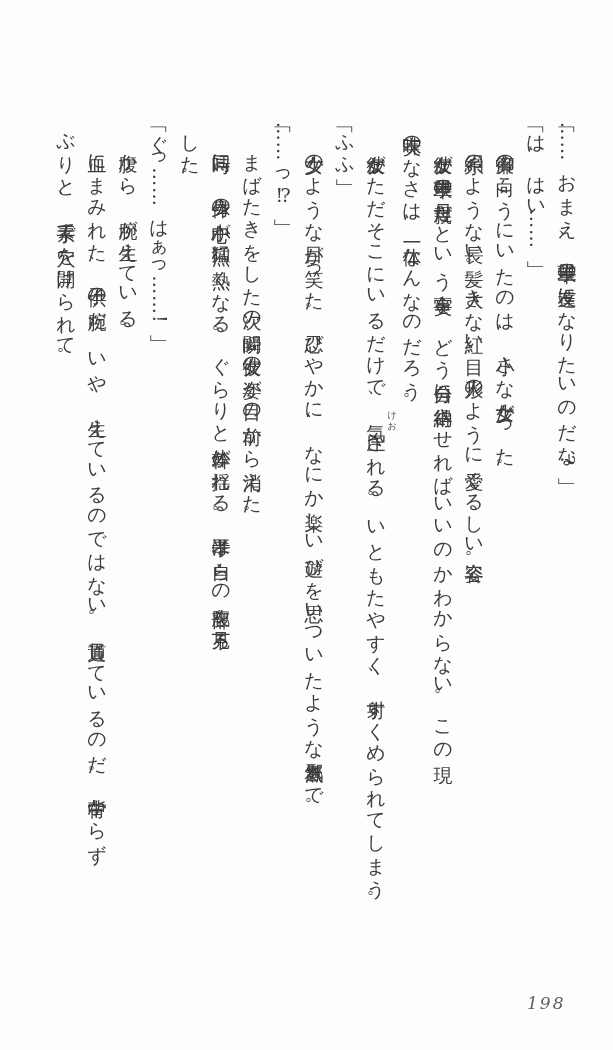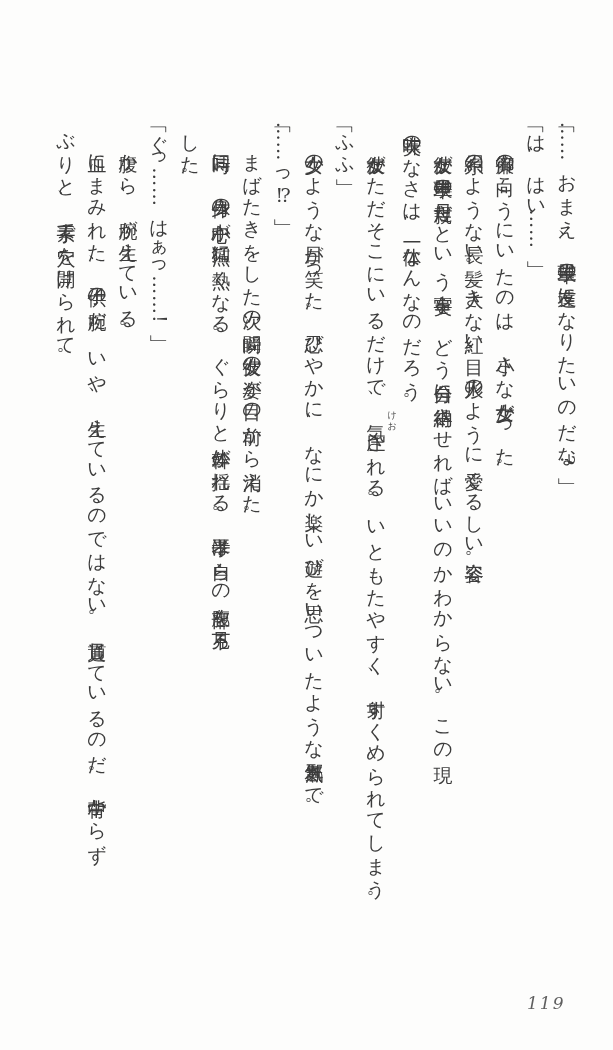--- a/index.html
+++ b/index.html
@@ -66,14 +66,14 @@
       <p class="text-line indent">少女のような目が笑った。忍びやかに、なにか楽しい遊びを思いついたような無邪気さで。</p>
       <p class="text-line">「……っ⁉」</p>
       <p class="text-line indent">まばたきをした次の瞬間、彼女の姿が目の前から消えた。</p>
       <p class="text-line indent">同時に、身体の中心が猛烈に熱くなる。ぐらりと体幹が揺れる。孝平は自らの腹部を見下ろ</p>
       <p class="text-line">した。</p>
       <p class="text-line">「ぐっ……はぁっ……!」</p>
       <p class="text-line indent">腹から、腕が生えている。</p>
       <p class="text-line indent">血にまみれた、子供の腕だ。いや、生えているのではない。貫通しているのだ。背中からず</p>
       <p class="text-line">ぶりと、素手で穴を開けられて。</p>
     </div>
-  <div class="page-number">119</div>
+  <div class="page-number">198</div>
 </div>
 
 </body></html>

